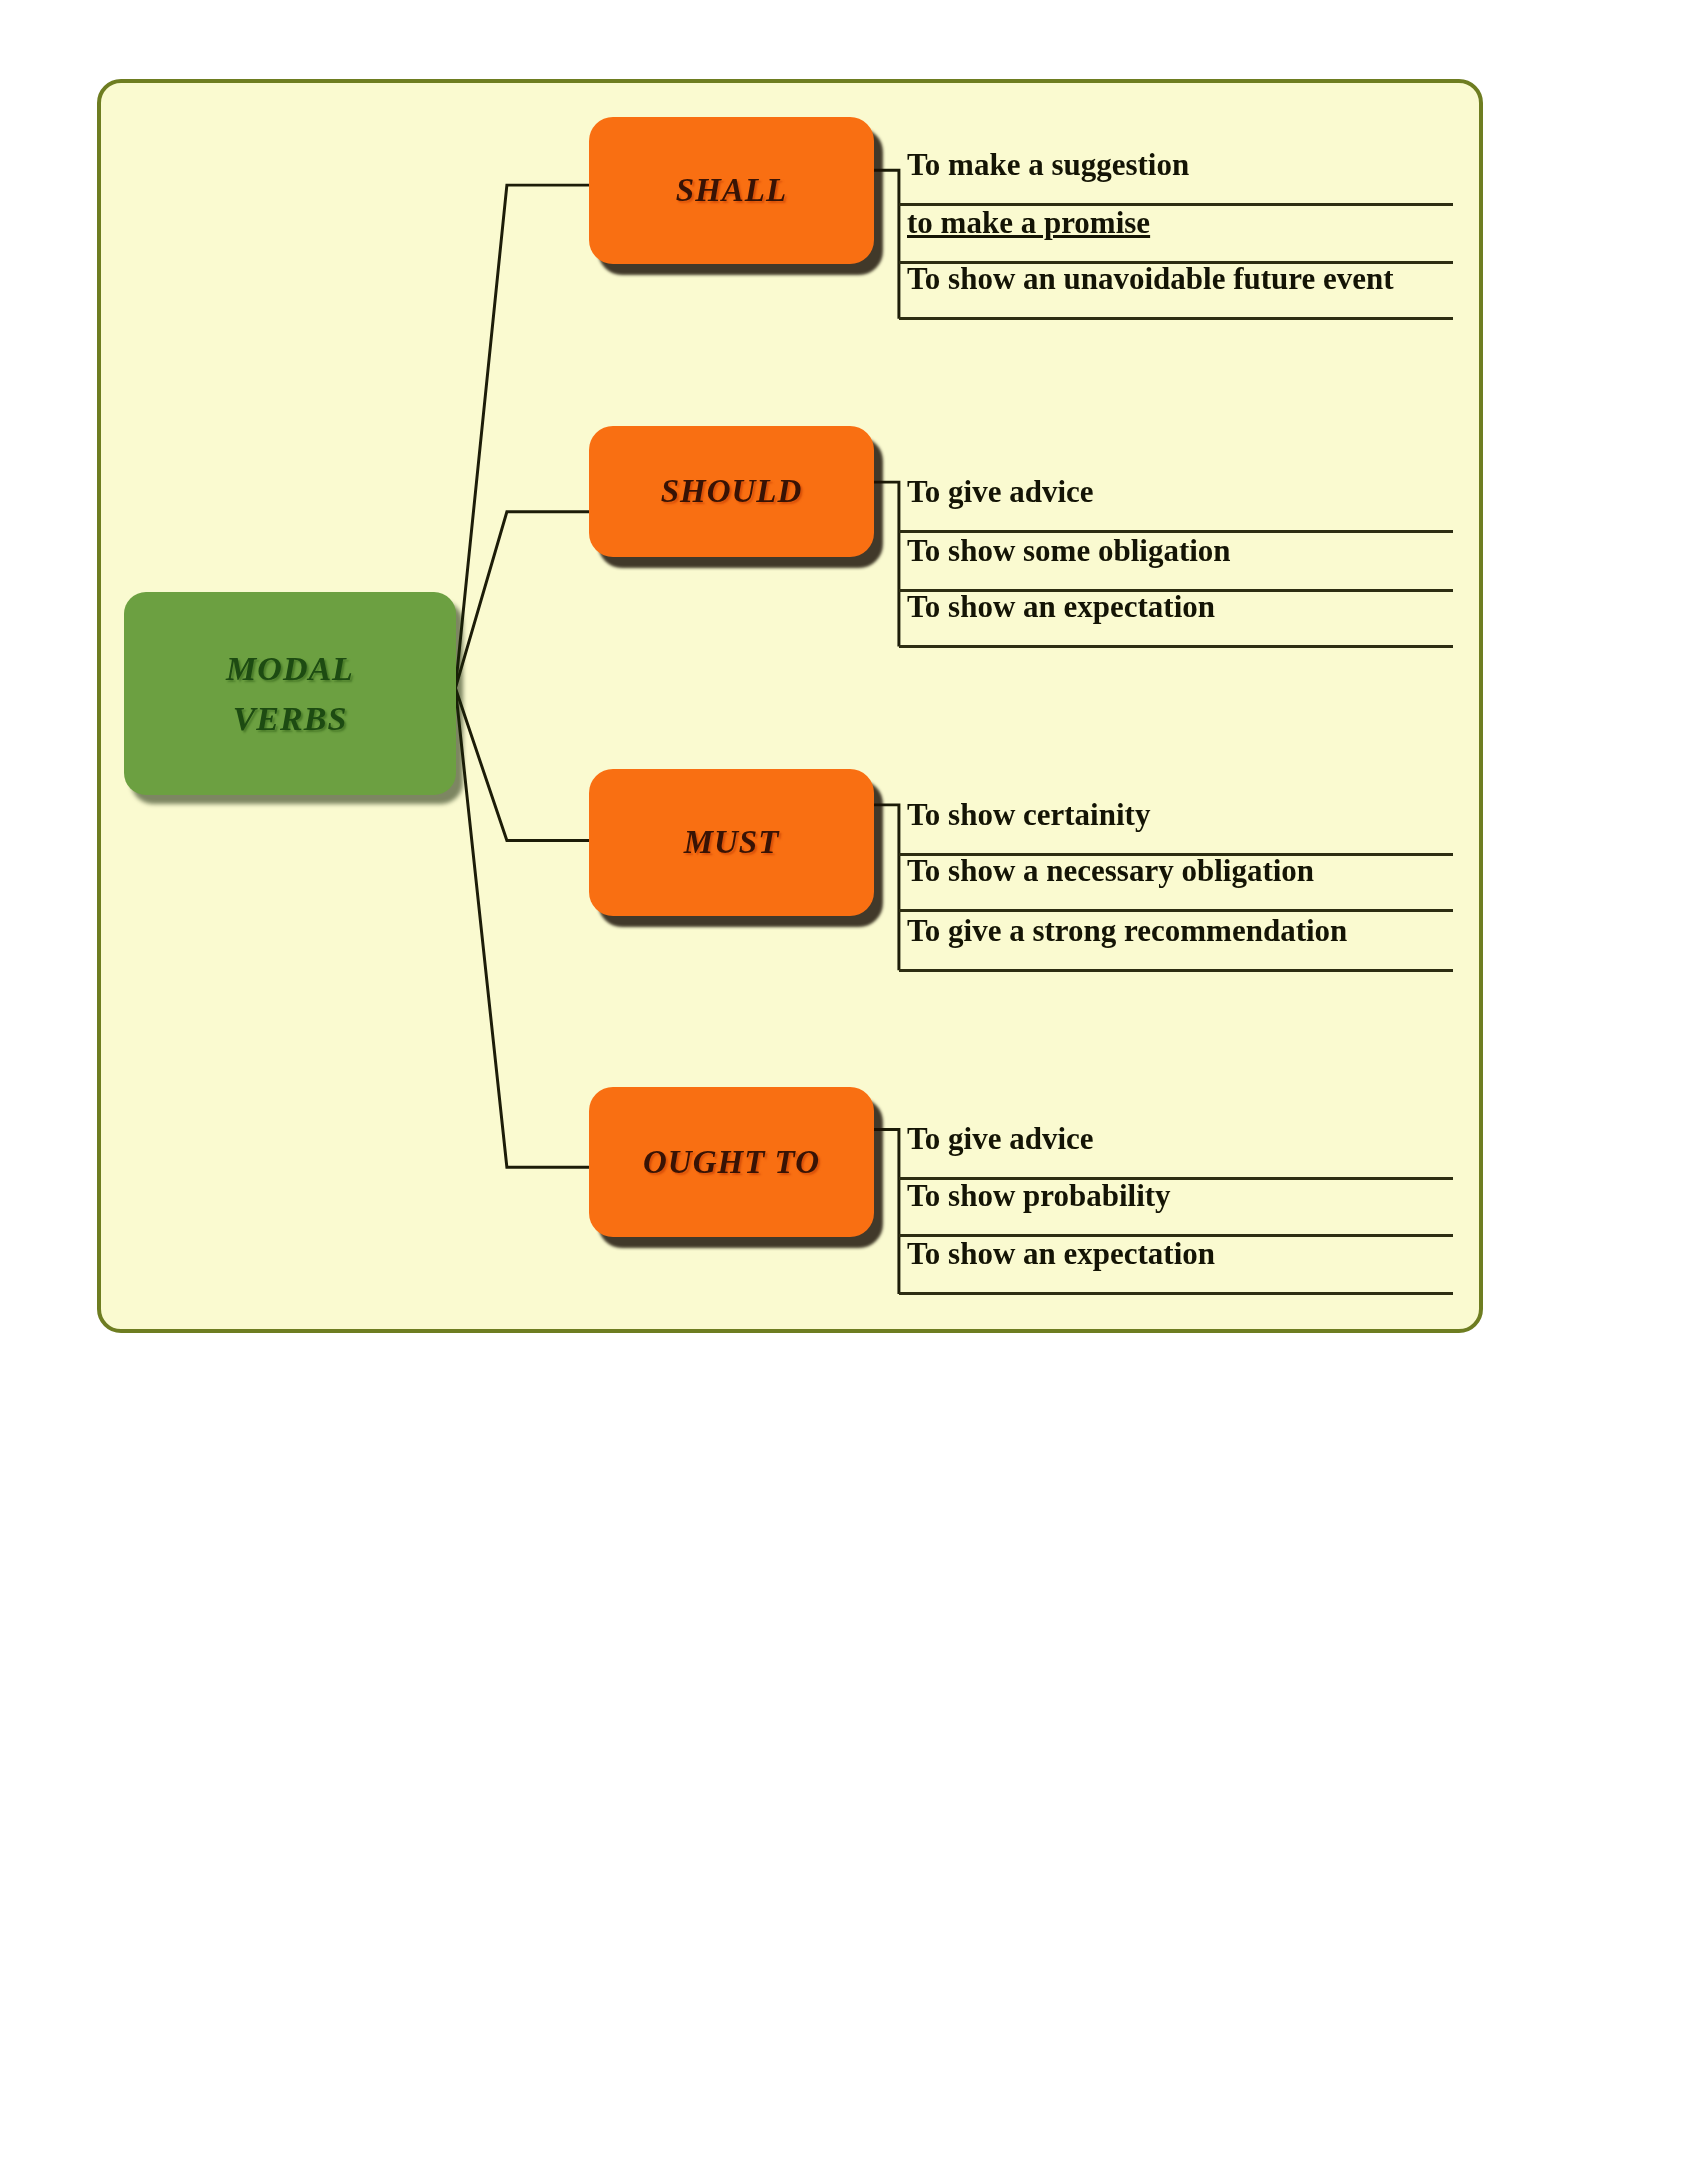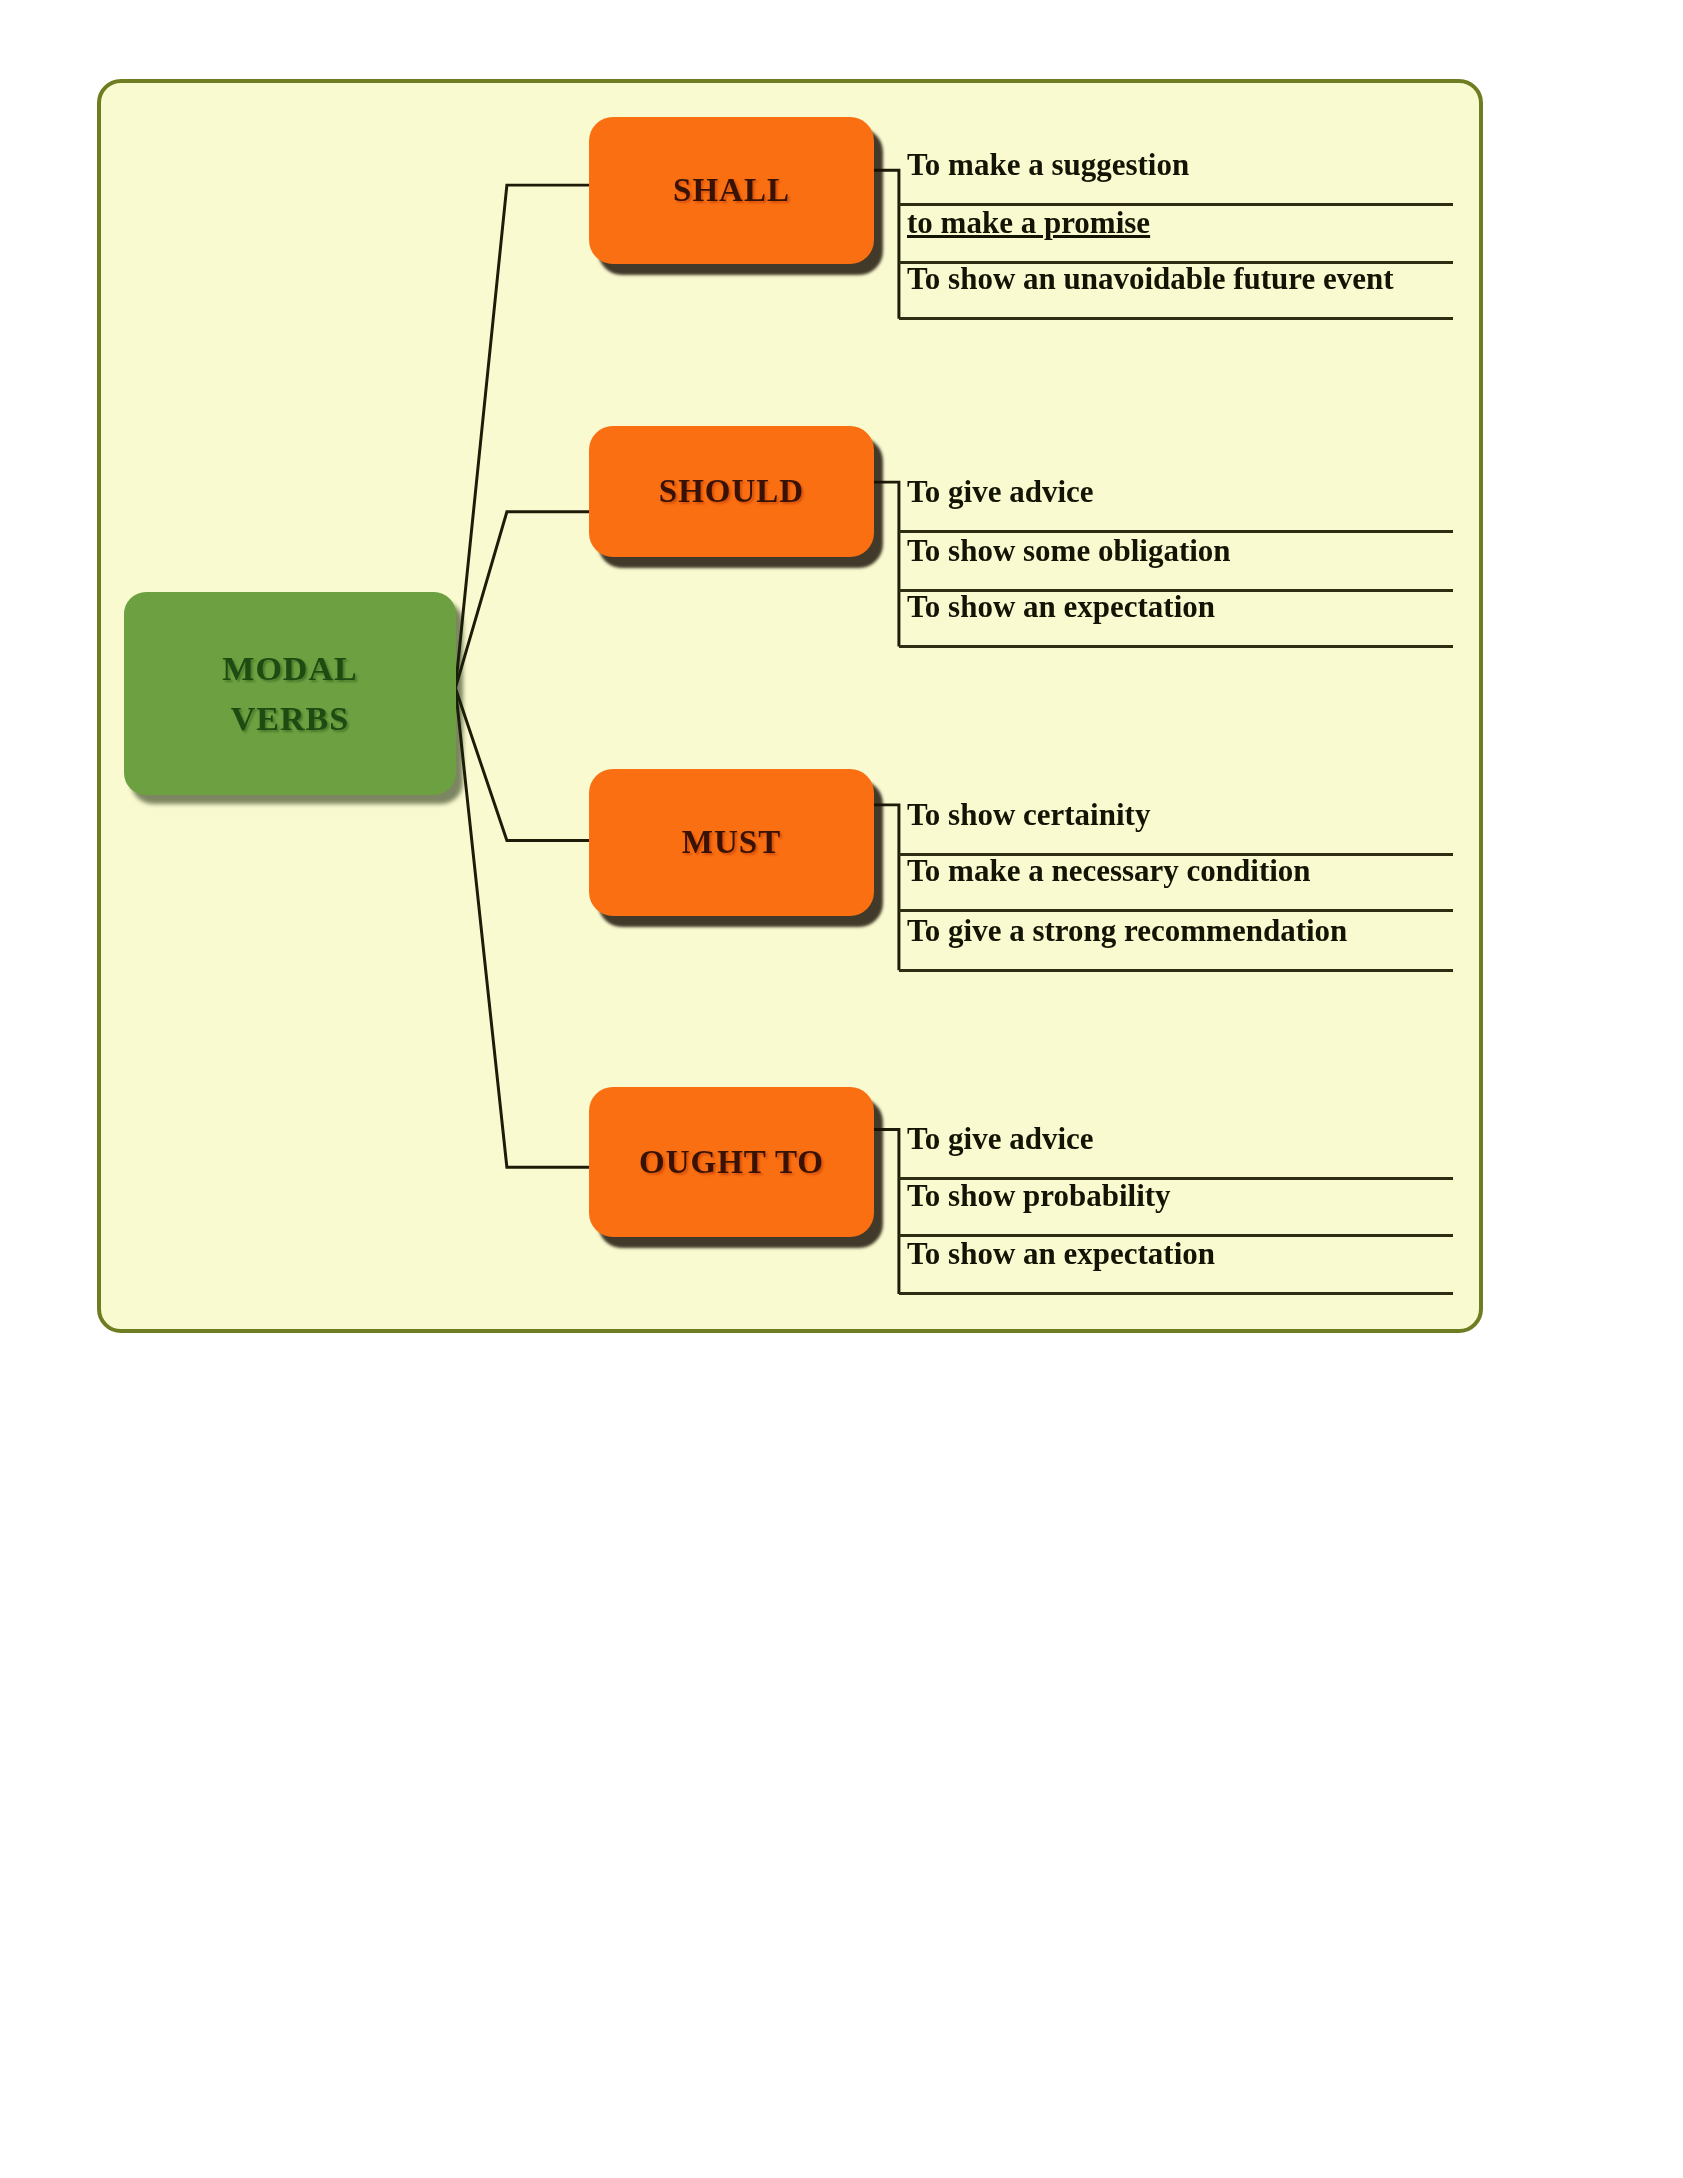--- a/index.html
+++ b/index.html
@@ -27,20 +27,21 @@
     pointer-events: none;
   }
   .node {
     position: absolute;
     display: flex;
     align-items: center;
     justify-content: center;
     text-align: center;
     font-weight: bold;
     letter-spacing: 1px;
+    font-style: italic;
   }
   .node.root {
     left: 124px; top: 592px;
     width: 332px; height: 203px;
     background: #6CA041;
     border-radius: 22px;
     box-shadow: 7px 9px 4px rgba(22, 38, 8, 0.55);
     color: #1D4B12;
     font-size: 34px;
     line-height: 1.45;
@@ -129,21 +130,21 @@
     <span>To show some obligation</span>
   </div>
   <div class="use-row" style="top:598px;">
     <span>To show an expectation</span>
   </div>
 
   <div class="use-row" style="top:806px;">
     <span>To show certainity</span>
   </div>
   <div class="use-row" style="top:862px;">
-    <span>To make a necessary condition</span>
+    <span>To show a necessary obligation</span>
   </div>
   <div class="use-row" style="top:922px;">
     <span>To give a strong recommendation</span>
   </div>
 
   <div class="use-row" style="top:1130px;">
     <span>To give advice</span>
   </div>
   <div class="use-row" style="top:1187px;">
     <span>To show probability</span>

